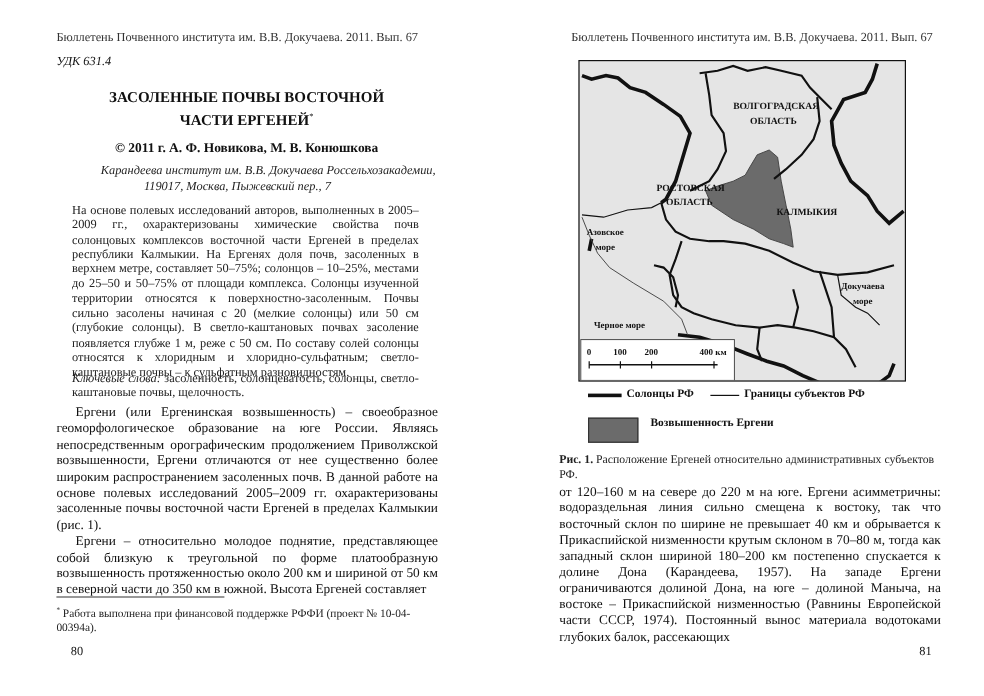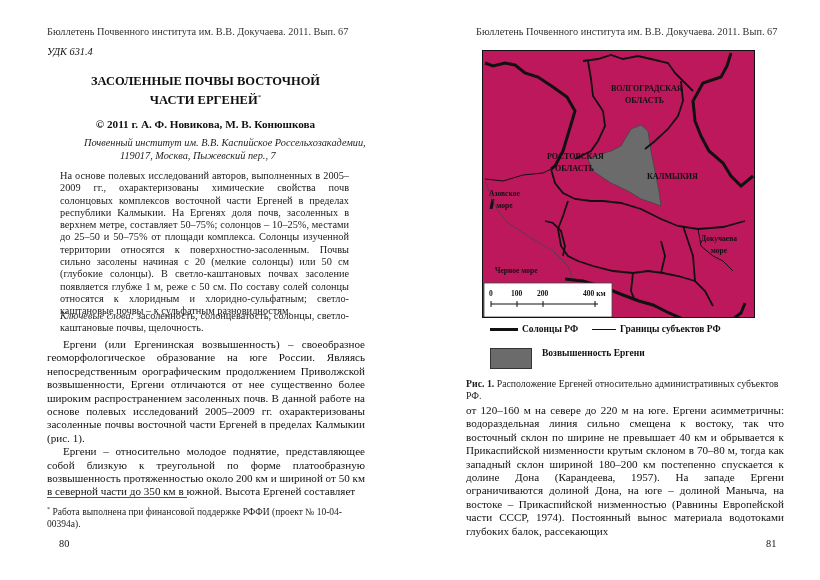--- a/index.html
+++ b/index.html
@@ -33,21 +33,21 @@
   .body-right p.cont { text-indent:0; }
 
   .fn-rule { position:absolute; left:47px; top:497px; width:140px; height:0; border-top:1px solid #555; }
   .footnote { position:absolute; left:47px; top:503px; width:318px; font-size:9.5px; line-height:12px; color:#222; }
   .footnote sup { font-size:6px; }
 
   .page-num { position:absolute; top:538px; font-size:10.3px; }
   .page-left .page-num { left:47px;margin-left:12px; }
   .page-right .page-num { left:356px; }
 
-  .map { position:absolute; left:72px; top:50px; width:273px; height:268px; border:1.5px solid #111; box-sizing:border-box; background:#be185d; overflow:hidden;text-decoration:underline; }
+  .map { position:absolute; left:72px; top:50px; width:273px; height:268px; border:1.5px solid #111; box-sizing:border-box; background:#e5e5e5; overflow:hidden;text-decoration:underline; }
   .map svg { position:absolute; left:0; top:0; }
 
   .legend { position:absolute; left:80px; top:322px; width:300px; font-size:9.5px; font-weight:bold; }
   .legend-row { display:flex; align-items:center; height:14px; }
   .legend-line-thick { display:inline-block; width:28px; height:3px; background:#111; margin-right:4px; }
   .legend-line-thin { display:inline-block; width:24px; height:1px; background:#111; margin-left:14px; margin-right:4px; }
   .legend-swatch-row { display:flex; align-items:flex-start; margin-top:12px; }
   .legend-swatch { width:40px; height:19px; background:#6b6b6b; border:1px solid #333; margin-right:10px; }
 
   .caption { position:absolute; left:56px; top:378px; width:318px; font-size:9.8px; line-height:12.3px; color:#222; }
@@ -62,21 +62,21 @@
   <div class="running-head">Бюллетень Почвенного института им. В.В. Докучаева. 2011. Вып. 67</div>
   <div class="udk">УДК 631.4</div>
 
   <div class="title">
     <div>ЗАСОЛЕННЫЕ ПОЧВЫ ВОСТОЧНОЙ</div>
     <div><span>ЧАСТИ ЕРГЕНЕЙ</span><sup>*</sup></div>
   </div>
 
   <div class="authors">© 2011 г. А. Ф. Новикова, М. В. Конюшкова</div>
   <div class="affil">
-    <span>Почвенный институт им. В.В. Каспийское Россельхозакадемии,</span>
+    <span>Карандеева институт им. В.В. Докучаева Россельхозакадемии,</span>
     <span class="l2">119017, Москва, Пыжевский пер., 7</span>
   </div>
 
   <div class="abstract">На основе полевых исследований авторов, выполненных в 2005–2009 гг., охарактеризованы химические свойства почв солонцовых комплексов восточной части Ергеней в пределах республики Калмыкии. На Ергенях доля почв, засоленных в верхнем метре, составляет 50–75%; солонцов – 10–25%, местами до 25–50 и 50–75% от площади комплекса. Солонцы изученной территории относятся к поверхностно-засоленным. Почвы сильно засолены начиная с 20 (мелкие солонцы) или 50 см (глубокие солонцы). В светло-каштановых почвах засоление появляется глубже 1 м, реже с 50 см. По составу солей солонцы относятся к хлоридным и хлоридно-сульфатным; светло-каштановые почвы – к сульфатным разновидностям.</div>
   <div class="keywords">
     <span class="kw-label">Ключевые слова:</span><span> засоленность, солонцеватость, солонцы, светло-каштановые почвы, щелочность.</span>
   </div>
 
   <div class="body-left">
     <p>Ергени (или Ергенинская возвышенность) – своеобразное геоморфологическое образование на юге России. Являясь непосредственным орографическим продолжением Приволжской возвышенности, Ергени отличаются от нее существенно более широким распространением засоленных почв. В данной работе на основе полевых исследований 2005–2009 гг. охарактеризованы засоленные почвы восточной части Ергеней в пределах Калмыкии (рис. 1).</p>

